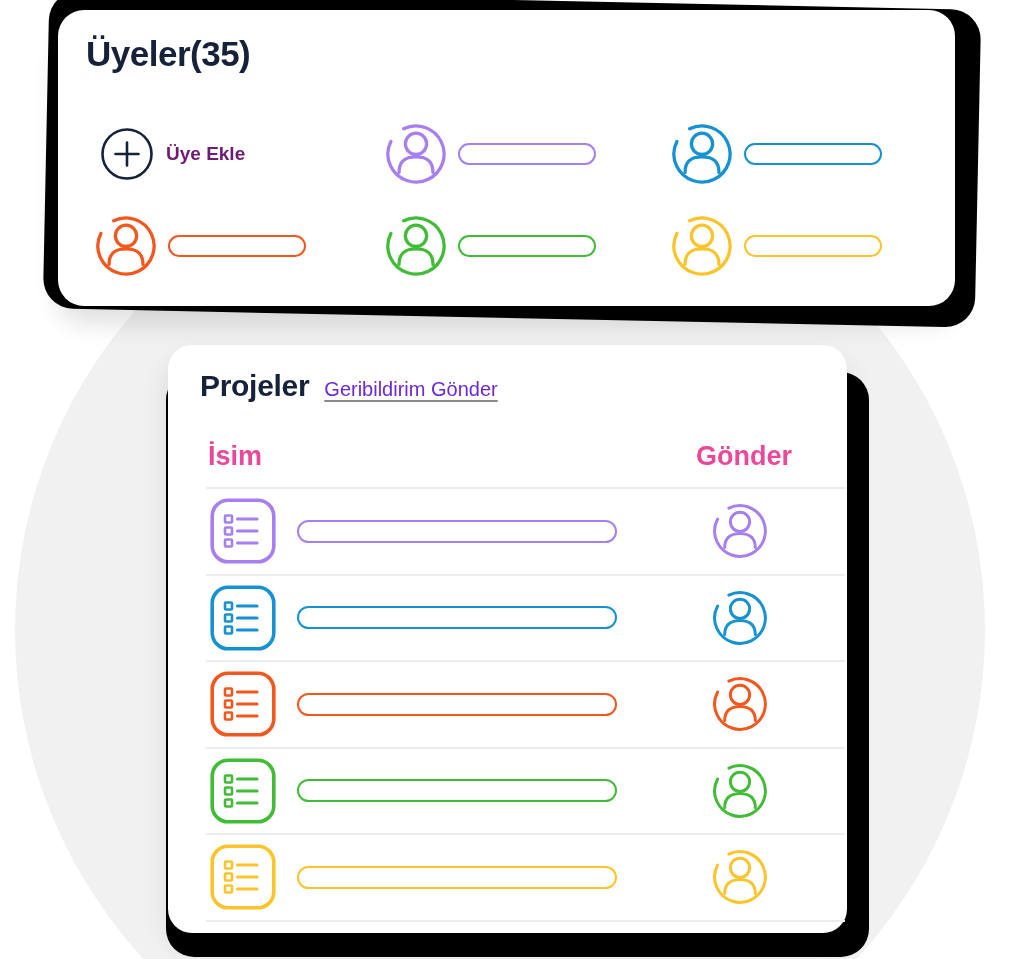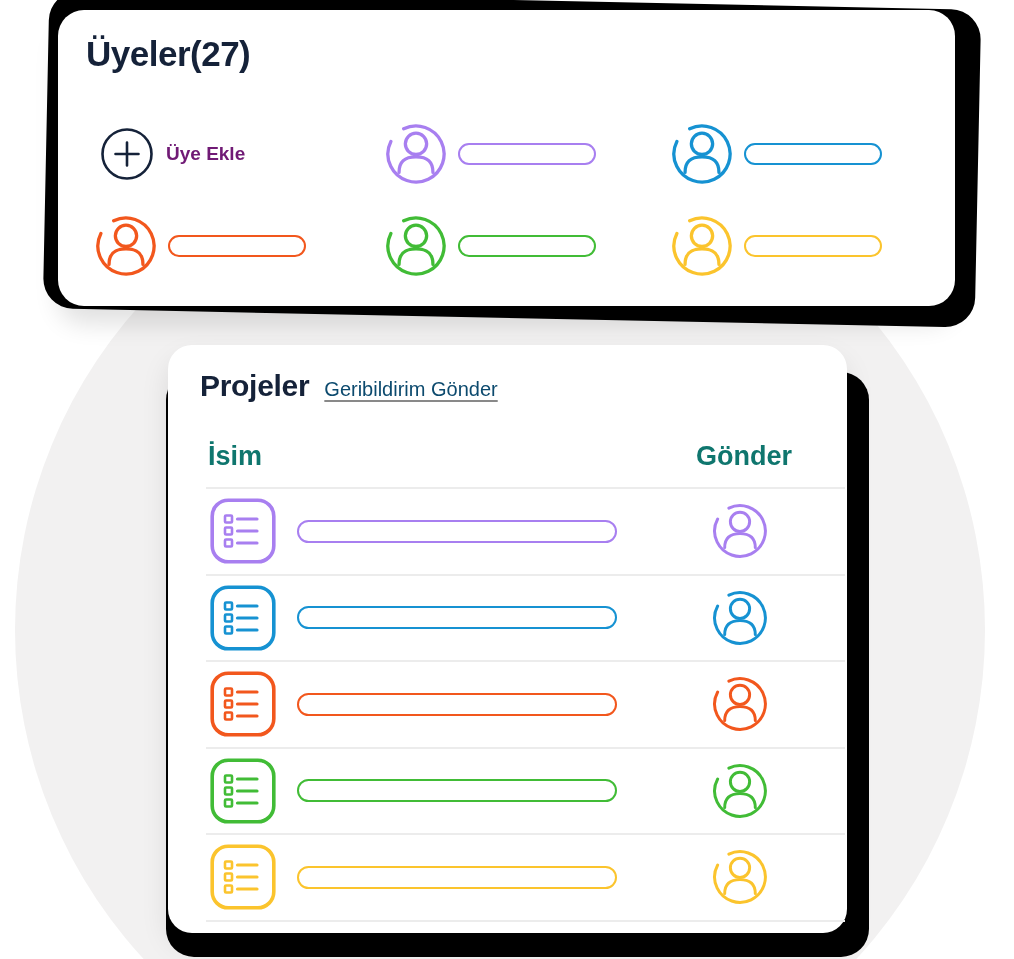--- a/index.html
+++ b/index.html
@@ -52,26 +52,26 @@
   }
   .card-projects{
     left:168px;top:345px;width:679px;height:588px;border-radius:24px;
     box-shadow:0 14px 28px rgba(0,0,0,0.10);
   }
   .proj-head{
     position:absolute;left:32px;top:24px;display:flex;align-items:baseline;gap:15px;
   }
   .proj-title{margin:0;font-size:30px;font-weight:700;color:#152239;letter-spacing:-0.3px;}
   .feedback{
-    font-size:20px;color:#0c4a6e;font-weight:400;
+    font-size:20px;color:#6d28d9;font-weight:400;
     text-decoration:underline;text-decoration-color:#898989;text-underline-offset:4px;
     cursor:pointer;
   }
   .thead{position:absolute;left:40px;top:96px;right:0;height:34px;}
-  .th{font-size:27px;font-weight:700;color:#0f766e;}
+  .th{font-size:27px;font-weight:700;color:#ec4899;}
   .th-members{position:absolute;left:488px;top:0;}
   .head-sep{
     position:absolute;left:38px;right:2px;top:142px;height:2px;background:#ECECEC;
   }
   .tbody{position:absolute;left:38px;right:2px;top:144px;}
   .prow{
     height:84.5px;border-bottom:2px solid #ECECEC;
     display:flex;align-items:center;position:relative;color:var(--c);
   }
   .licon{width:66px;height:66px;margin-left:4px;display:block;color:var(--c);}
@@ -82,21 +82,21 @@
     transform:translateY(-50%);
   }
 </style>
 </head>
 <body>
 
 <div class="bg-blob"></div>
 
 <div class="hard-shadow shadow-top"></div>
 <section class="card card-members">
-  <h1 class="members-title">Üyeler(27)</h1>
+  <h1 class="members-title">Üyeler(35)</h1>
   <div class="members-grid" id="members-grid">
     <button class="add-member">
       <span class="plus-wrap">
         <svg viewBox="0 0 52 52" fill="none" stroke="currentColor" stroke-width="2.6" stroke-linecap="round">
           <circle cx="26" cy="26" r="24.5"></circle>
           <path d="M26 14.5 V37.5 M14.5 26 H37.5"></path>
         </svg>
       </span>
       <span>Üye Ekle</span>
     </button>

